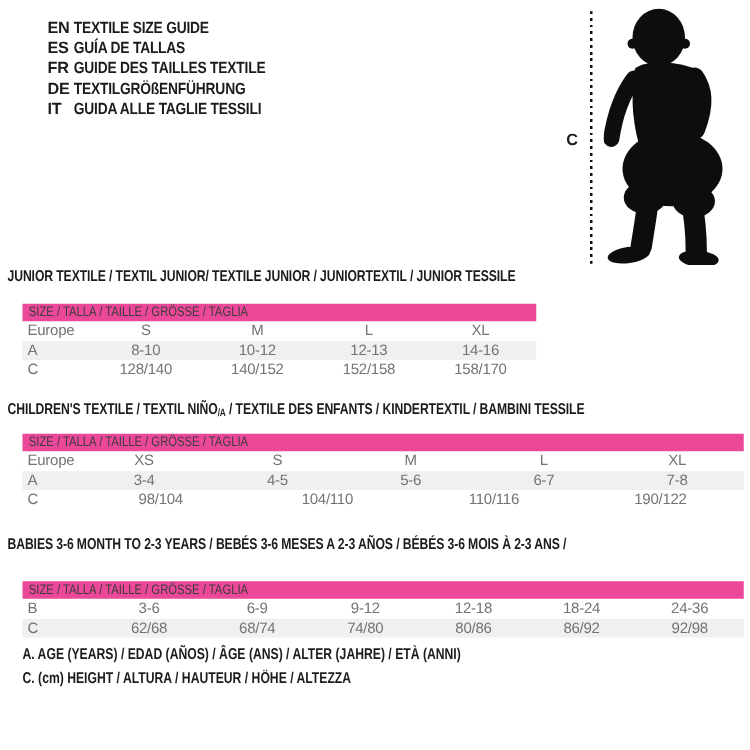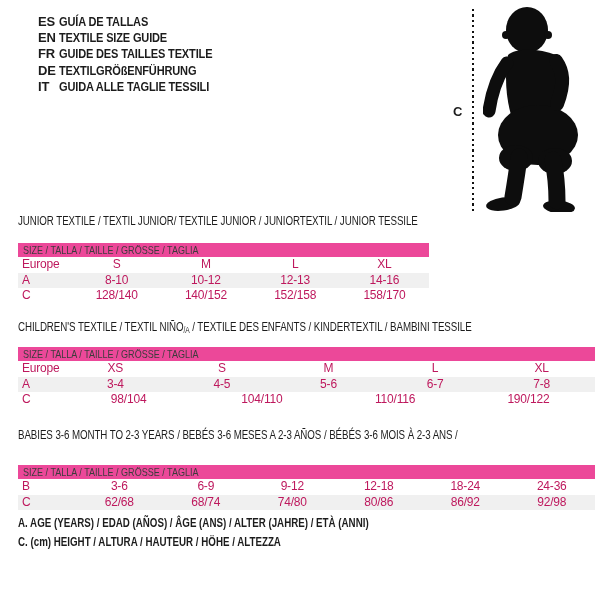--- a/index.html
+++ b/index.html
@@ -18,49 +18,49 @@
   .lang{left:38px;top:14px;font-size:13px;font-weight:bold;line-height:16.2px;letter-spacing:-0.2px;}
   .lang-row{display:flex;}
   .lang-code{width:21px;flex:0 0 21px;}
 
   
   .dotline{left:472px;top:9px;width:2.2px;height:202px;
     background:repeating-linear-gradient(to bottom,#121212 0 2.2px,transparent 2.2px 5.4px);}
   .c-label{left:453px;top:104px;font-size:13px;font-weight:bold;}
 
   
-  .sec-title{left:18px;font-size:12.5px;font-weight:normal;letter-spacing:-0.1px;}
+  .sec-title{left:6px;font-size:12.5px;font-weight:bold;letter-spacing:-0.1px;}
   .sec-title .sub{font-size:8.5px;vertical-align:-2px;}
   .sizetable{left:18px;}
   .bar{height:14px;line-height:14px;background:#ec4899;color:#3c3c3c;font-size:11px;padding-left:5px;}
-  .trow{display:flex;height:15.5px;line-height:15.5px;font-size:12px;color:#be185d;letter-spacing:-0.2px;}
+  .trow{display:flex;height:15.5px;line-height:15.5px;font-size:12px;color:#737373;letter-spacing:-0.2px;}
   .trow.stripe{background:#f0f0f0;}
   .trow .rlabel{padding-left:4px;flex:0 0 auto;}
   .t1 .rlabel{width:50px;}
   .t2 .rlabel{width:40px;}
   .t3 .rlabel{width:54px;}
   .trow .cell{flex:1;text-align:center;}
   .t1{width:411px;}
   .t2,.t3{width:577px;}
   .title-lines{line-height:19px;}
 
   
   .footnotes{left:18px;top:514px;font-size:12.5px;font-weight:bold;line-height:19px;}
 </style>
 </head>
 <body>
 
 <div class="abs lang">
   <div class="lang-row">
+    <span class="lang-code">EN</span>
+    <span class="cond85">TEXTILE SIZE GUIDE</span>
+  </div>
+  <div class="lang-row">
     <span class="lang-code">ES</span>
     <span class="cond85">GUÍA DE TALLAS</span>
-  </div>
-  <div class="lang-row">
-    <span class="lang-code">EN</span>
-    <span class="cond85">TEXTILE SIZE GUIDE</span>
   </div>
   <div class="lang-row">
     <span class="lang-code">FR</span>
     <span class="cond85">GUIDE DES TAILLES TEXTILE</span>
   </div>
   <div class="lang-row">
     <span class="lang-code">DE</span>
     <span class="cond85">TEXTILGRÖßENFÜHRUNG</span>
   </div>
   <div class="lang-row">

